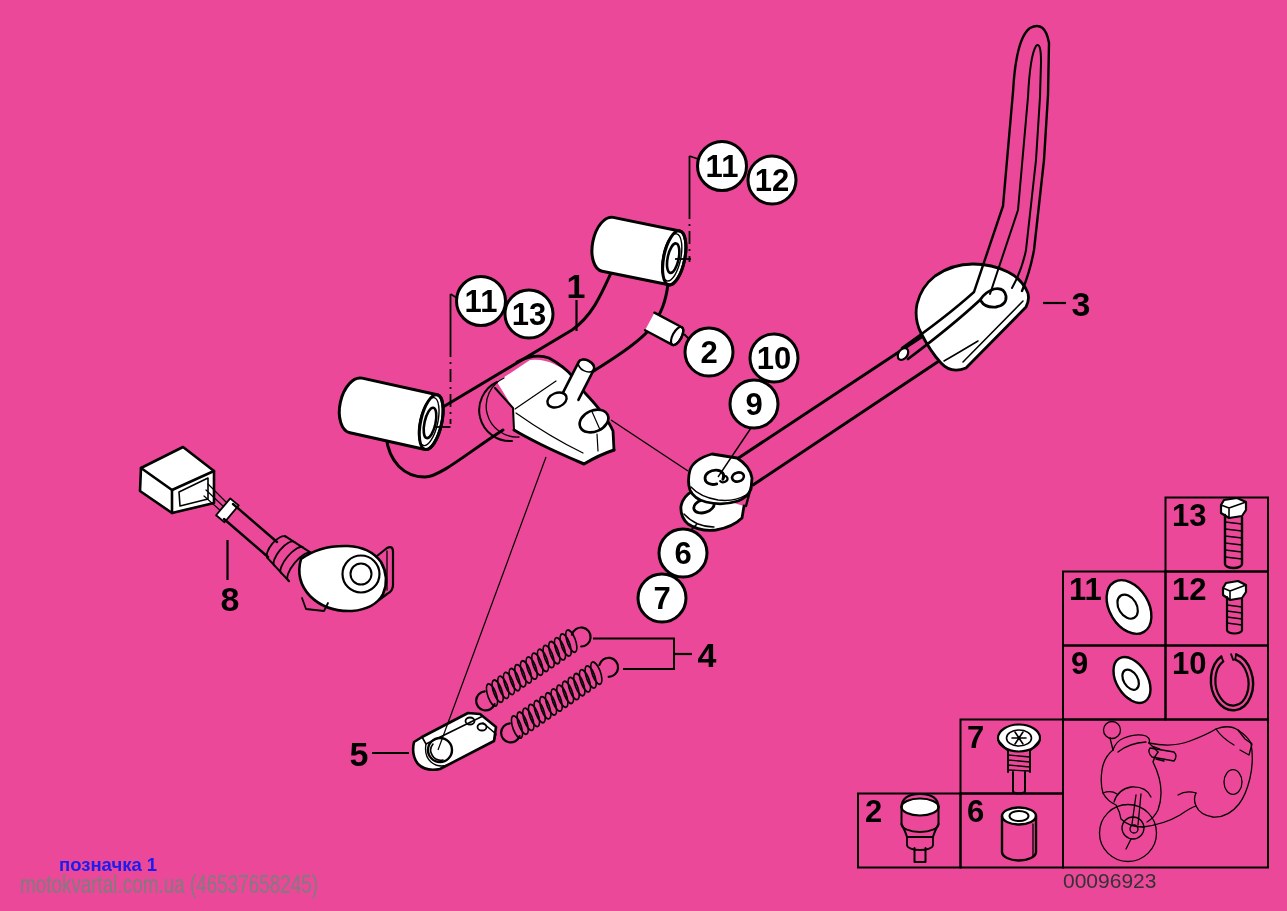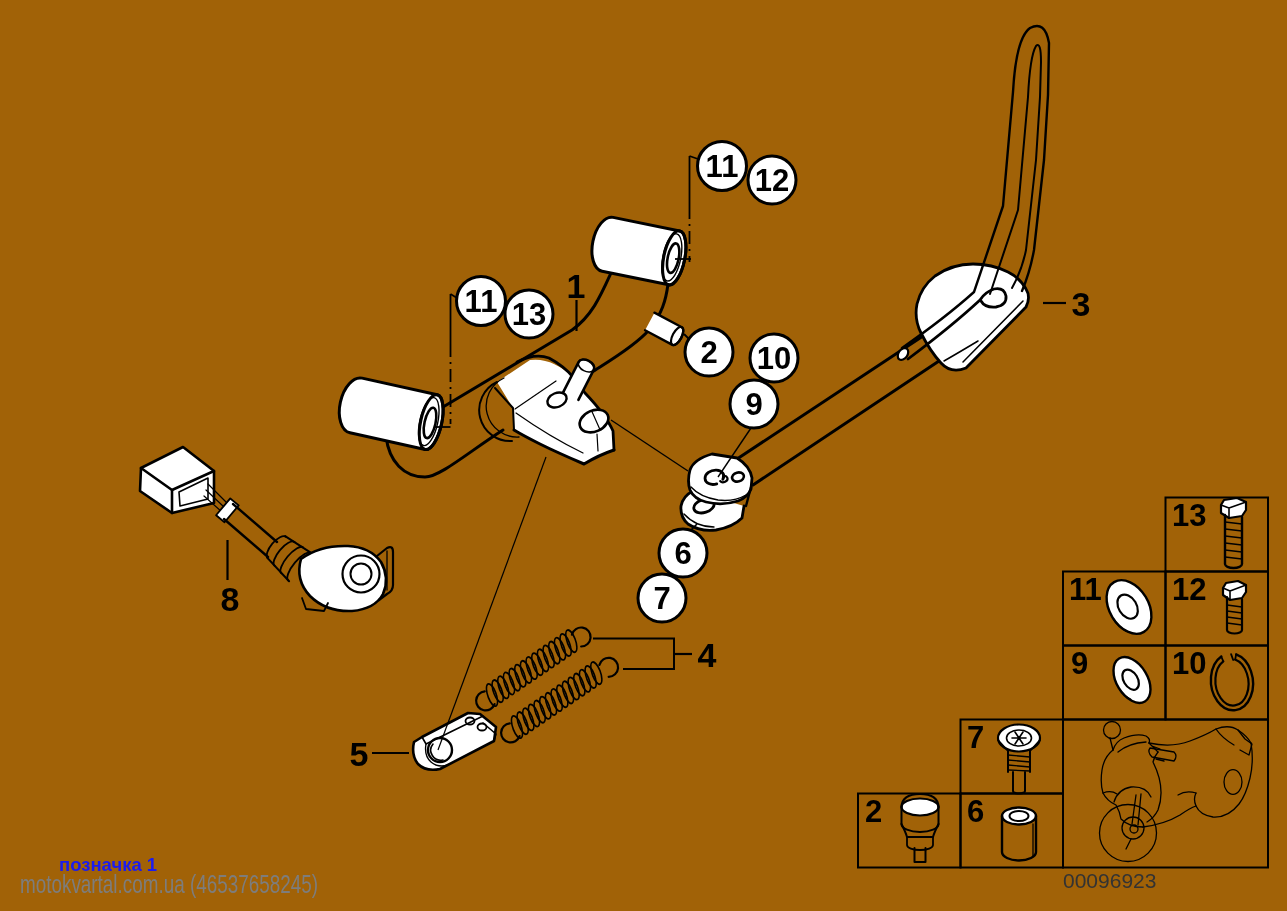--- a/index.html
+++ b/index.html
@@ -1,16 +1,16 @@
 <!DOCTYPE html>
 <html><head>
 <meta charset="utf-8">
 <style>
 html,body{margin:0;padding:0;background:#fff;}
-#canvas{position:relative;width:1287px;height:911px;background:#a16207;overflow:hidden;
+#canvas{position:relative;width:1287px;height:911px;background:#ec4899;overflow:hidden;
 font-family:"Liberation Sans",sans-serif;}
 svg{position:absolute;left:0;top:0;}
 </style>
 </head>
 <body>
 <div id="canvas">
 <svg width="1287" height="911" viewBox="0 0 1287 911">
 
 <g id="stand" fill="none" stroke="#000" stroke-width="3" stroke-linecap="round" stroke-linejoin="round">
 

